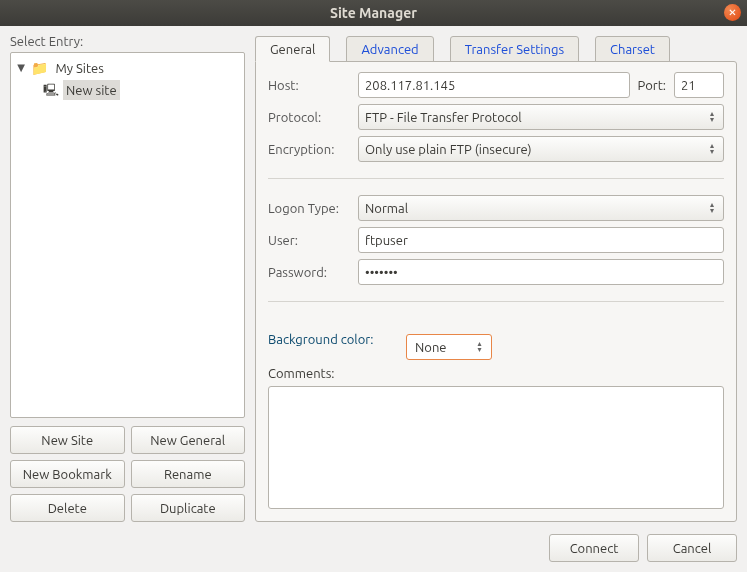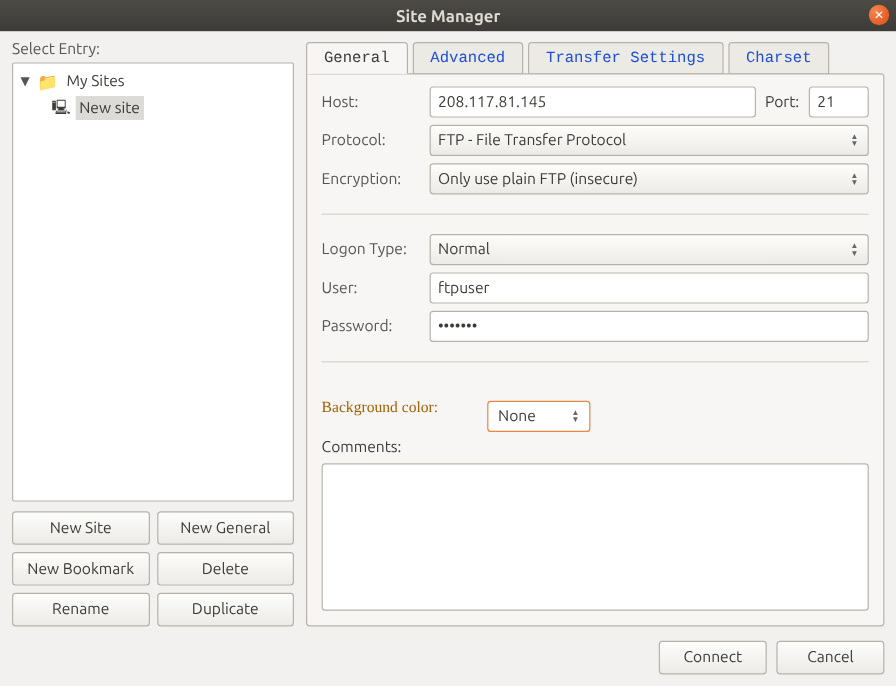--- a/index.html
+++ b/index.html
@@ -91,24 +91,23 @@
     cursor: pointer;
   }
   .rightcol {
     flex: 1;
     display: flex;
     flex-direction: column;
     min-width: 0;
   }
   .tabbar {
     display: flex;
-    gap: 0;
+    gap: 12px;
     align-items: flex-end;
     height: 28px;
-    font-family: Liberation Mono, monospace;
   }
   .tab {
     border: 1px solid #b6b3ac;
     border-bottom: 1px solid #b6b3ac;
     border-top-left-radius: 3px;
     border-top-right-radius: 3px;
     padding: 5px 14px;
     background: #eceae5;
     color:#1d4ed8;
     margin-right: 4px;
@@ -137,22 +136,21 @@
     display: flex;
     align-items: center;
     gap: 8px;
   }
   .row > label.col {
     width: 82px;
     color:#555;
   }
   .row > label.col-wide {
     width: 130px;
-    color:#a16207;
-    font-family:Liberation Serif, serif;
+    color:#0c4a6e;
   }
   .txt, .sel-dd {
     height: 26px;
     border: 1px solid #b6b3ac;
     border-radius: 3px;
     background: #fff;
     padding: 0 6px;
     font: inherit;
     color:#3c3b37;
   }
@@ -218,22 +216,22 @@
         </div>
         <div class="tree-row sel" style="padding-left:32px">
           <span class="site-icon">🖳</span>
           <span class="tree-label">New site</span>
         </div>
       </div>
       <div class="buttons-grid">
         <button class="btn">New Site</button>
         <button class="btn">New General</button>
         <button class="btn">New Bookmark</button>
+        <button class="btn">Rename</button>
         <button class="btn">Delete</button>
-        <button class="btn">Rename</button>
         <button class="btn">Duplicate</button>
       </div>
     </div>
 
     <div class="rightcol">
       <div class="tabbar">
         <div class="tab active">General</div>
         <div class="tab">Advanced</div>
         <div class="tab">Transfer Settings</div>
         <div class="tab">Charset</div>

